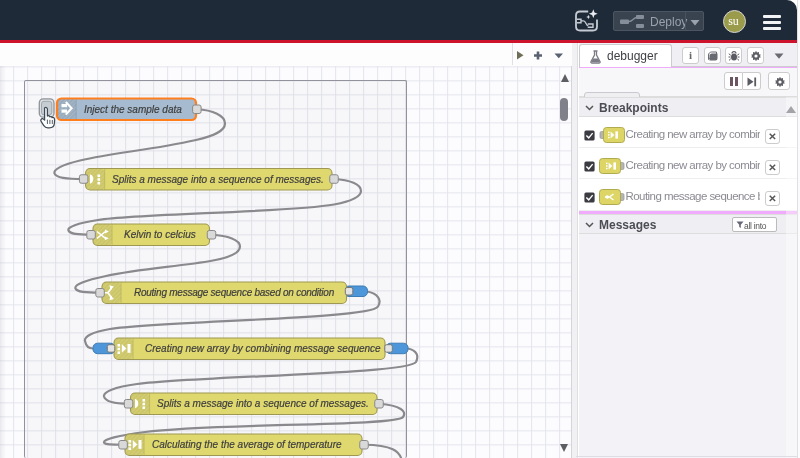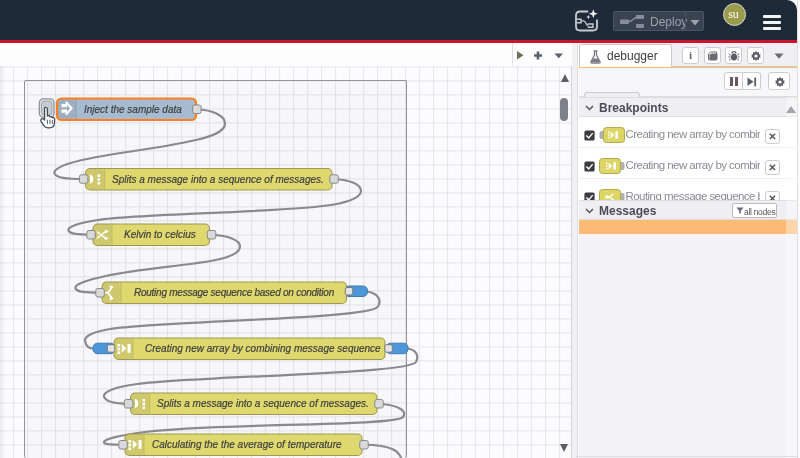--- a/index.html
+++ b/index.html
@@ -23,21 +23,21 @@
     background-position:-0.9px 0.4px; }
   #groupbox { left:24px; top:80px; width:383px; height:378px;
     border:1px solid #92929c; border-radius:2px;
     background:rgba(130,130,150,0.045); border-bottom:none; }
   #cansvg { left:0; top:42px; }
 
   
   #cscroll-line { left:571px; top:66px; width:1px; height:392px; background:#d4d4da; }
   #sep { left:572px; top:43px; width:6px; height:415px; background:#f1f1f4;
     border-right:1px solid #dddde2; }
-  #sidebar { left:579px; top:43px; width:218px; height:415px; background:#fdba74;padding-left:20px; }
+  #sidebar { left:579px; top:43px; width:218px; height:415px; background:#f0abfc;padding-left:20px; }
   #rightstrip { left:797px; top:0px; width:3px; height:458px; background:#fbfbfc;
     border-left:1px solid #e0e0e4; }
 
   .tabstrip { left:0; top:0; width:218px; height:24px; background:#f0f0f4;
     border-bottom:1px solid #cccccf; }
   .tab { position:absolute; left:0px; top:1px; width:93px; height:23px; background:#fff;
     border:1px solid #cccccf; border-bottom:none; border-radius:3px 3px 0 0;
     color:#555; font-size:12px; line-height:22px; }
   .sbtn { position:absolute; background:#fff; border:1px solid #ccc; border-radius:3px; }
 
@@ -75,21 +75,21 @@
         <rect x="16" y="0" width="8" height="4" rx="1" fill="#848d99"></rect>
         <rect x="16" y="9" width="8" height="4" rx="1" fill="#848d99"></rect>
       </svg>
       <span class="abs" style="left:36px;top:3px;font-size:12px;color:#99a1ad;">Deploy</span>
       <div class="abs" style="left:71px;top:0;width:1px;height:18px;background:#47515f;"></div>
       <svg class="abs" style="left:76px;top:7.5px" width="10" height="6" viewBox="0 0 10 6">
         <path d="M0.5 0 L9.5 0 L5 5.5 Z" fill="#9aa2ae"></path>
       </svg>
     </div>
 
-    <div class="abs" style="left:722.5px;top:3px;width:23px;height:23px;border-radius:50%;background:#9b9b4c;border:1.5px solid #d4d4d4;">
+    <div class="abs" style="left:722.5px;top:10px;width:23px;height:23px;border-radius:50%;background:#9b9b4c;border:1.5px solid #d4d4d4;">
       <span class="abs" style="left:0;top:3px;width:20px;text-align:center;font-family:'Liberation Serif',serif;font-size:12px;color:#fff;">su</span>
     </div>
 
     <div class="abs" style="left:763px;top:14.5px;width:18px;height:3.5px;background:#f2f3f5;border-radius:1px;"></div>
     <div class="abs" style="left:763px;top:20.5px;width:18px;height:3.5px;background:#f2f3f5;border-radius:1px;"></div>
     <div class="abs" style="left:763px;top:26.5px;width:18px;height:3.5px;background:#f2f3f5;border-radius:1px;"></div>
   </div>
   <div class="abs" id="redbar"></div>
   <div class="abs" id="toolbar">
     <div class="abs" style="left:512px;top:0;width:1px;height:22px;background:#e0e0e5;"></div>
@@ -359,30 +359,30 @@
         <rect x="0.5" y="0.5" width="21" height="15" rx="3" fill="#ddd666" stroke="#b1ab50" stroke-width="1"></rect>
         <g stroke="#fff" stroke-width="1.4" fill="none">
             <path d="M6,8 L10.5,8 M10.5,8 L14.5,5 M10.5,8 L14.5,11"></path>
           </g>
         <circle cx="8.3" cy="8" r="1.8" fill="#fff"></circle>
       </svg>
       <div class="bptext">Routing message sequence ba</div>
       <div class="xbtn" style="top:11.5px;">✕</div>
     </div>
 
-    <div class="abs sect" style="top:157px;height:20px;">
+    <div class="abs sect" style="top:171px;height:20px;">
       <svg class="abs" style="left:6px;top:7px" width="9" height="6" viewBox="0 0 9 6">
         <path d="M1,1 L4.5,4.5 L8,1" fill="none" stroke="#555" stroke-width="1.5"></path>
       </svg>
       <span class="abs" style="left:20px;top:2.5px;">Messages</span>
       <div class="abs" style="left:153px;top:2px;width:45px;height:15px;background:#fff;border:1px solid #bbb;border-radius:2px;font-weight:normal;">
         <svg class="abs" style="left:3px;top:3px" width="8" height="8" viewBox="0 0 8 8">
           <path d="M0.5,0.5 L7.5,0.5 L4.8,3.8 L4.8,7 L3.2,6 L3.2,3.8 Z" fill="#667"></path>
         </svg>
-        <span class="abs" style="left:11px;top:2.5px;font-size:8.5px;letter-spacing:-0.3px;color:#555;white-space:nowrap;">all nodes</span>
+        <span class="abs" style="left:11px;top:2.5px;font-size:8.5px;letter-spacing:-0.3px;color:#555;white-space:nowrap;">all into</span>
       </div>
     </div>
     <div class="abs" style="left:0;top:191px;width:218px;height:224px;background:#f2f2f7;"></div>
     <div class="abs" style="left:207px;top:54px;width:11px;height:361px;background:rgba(255,255,255,0.4);"></div>
   </div>
   <div class="abs" style="left:0px;top:66px;width:6px;height:392px;background:linear-gradient(90deg,rgba(120,120,140,0.13),rgba(120,120,140,0));"></div>
   <div class="abs" style="left:576px;top:455.5px;width:221px;height:1px;background:#dddde3;"></div>
   <div class="abs" id="rightstrip"></div>
 </div>
 

